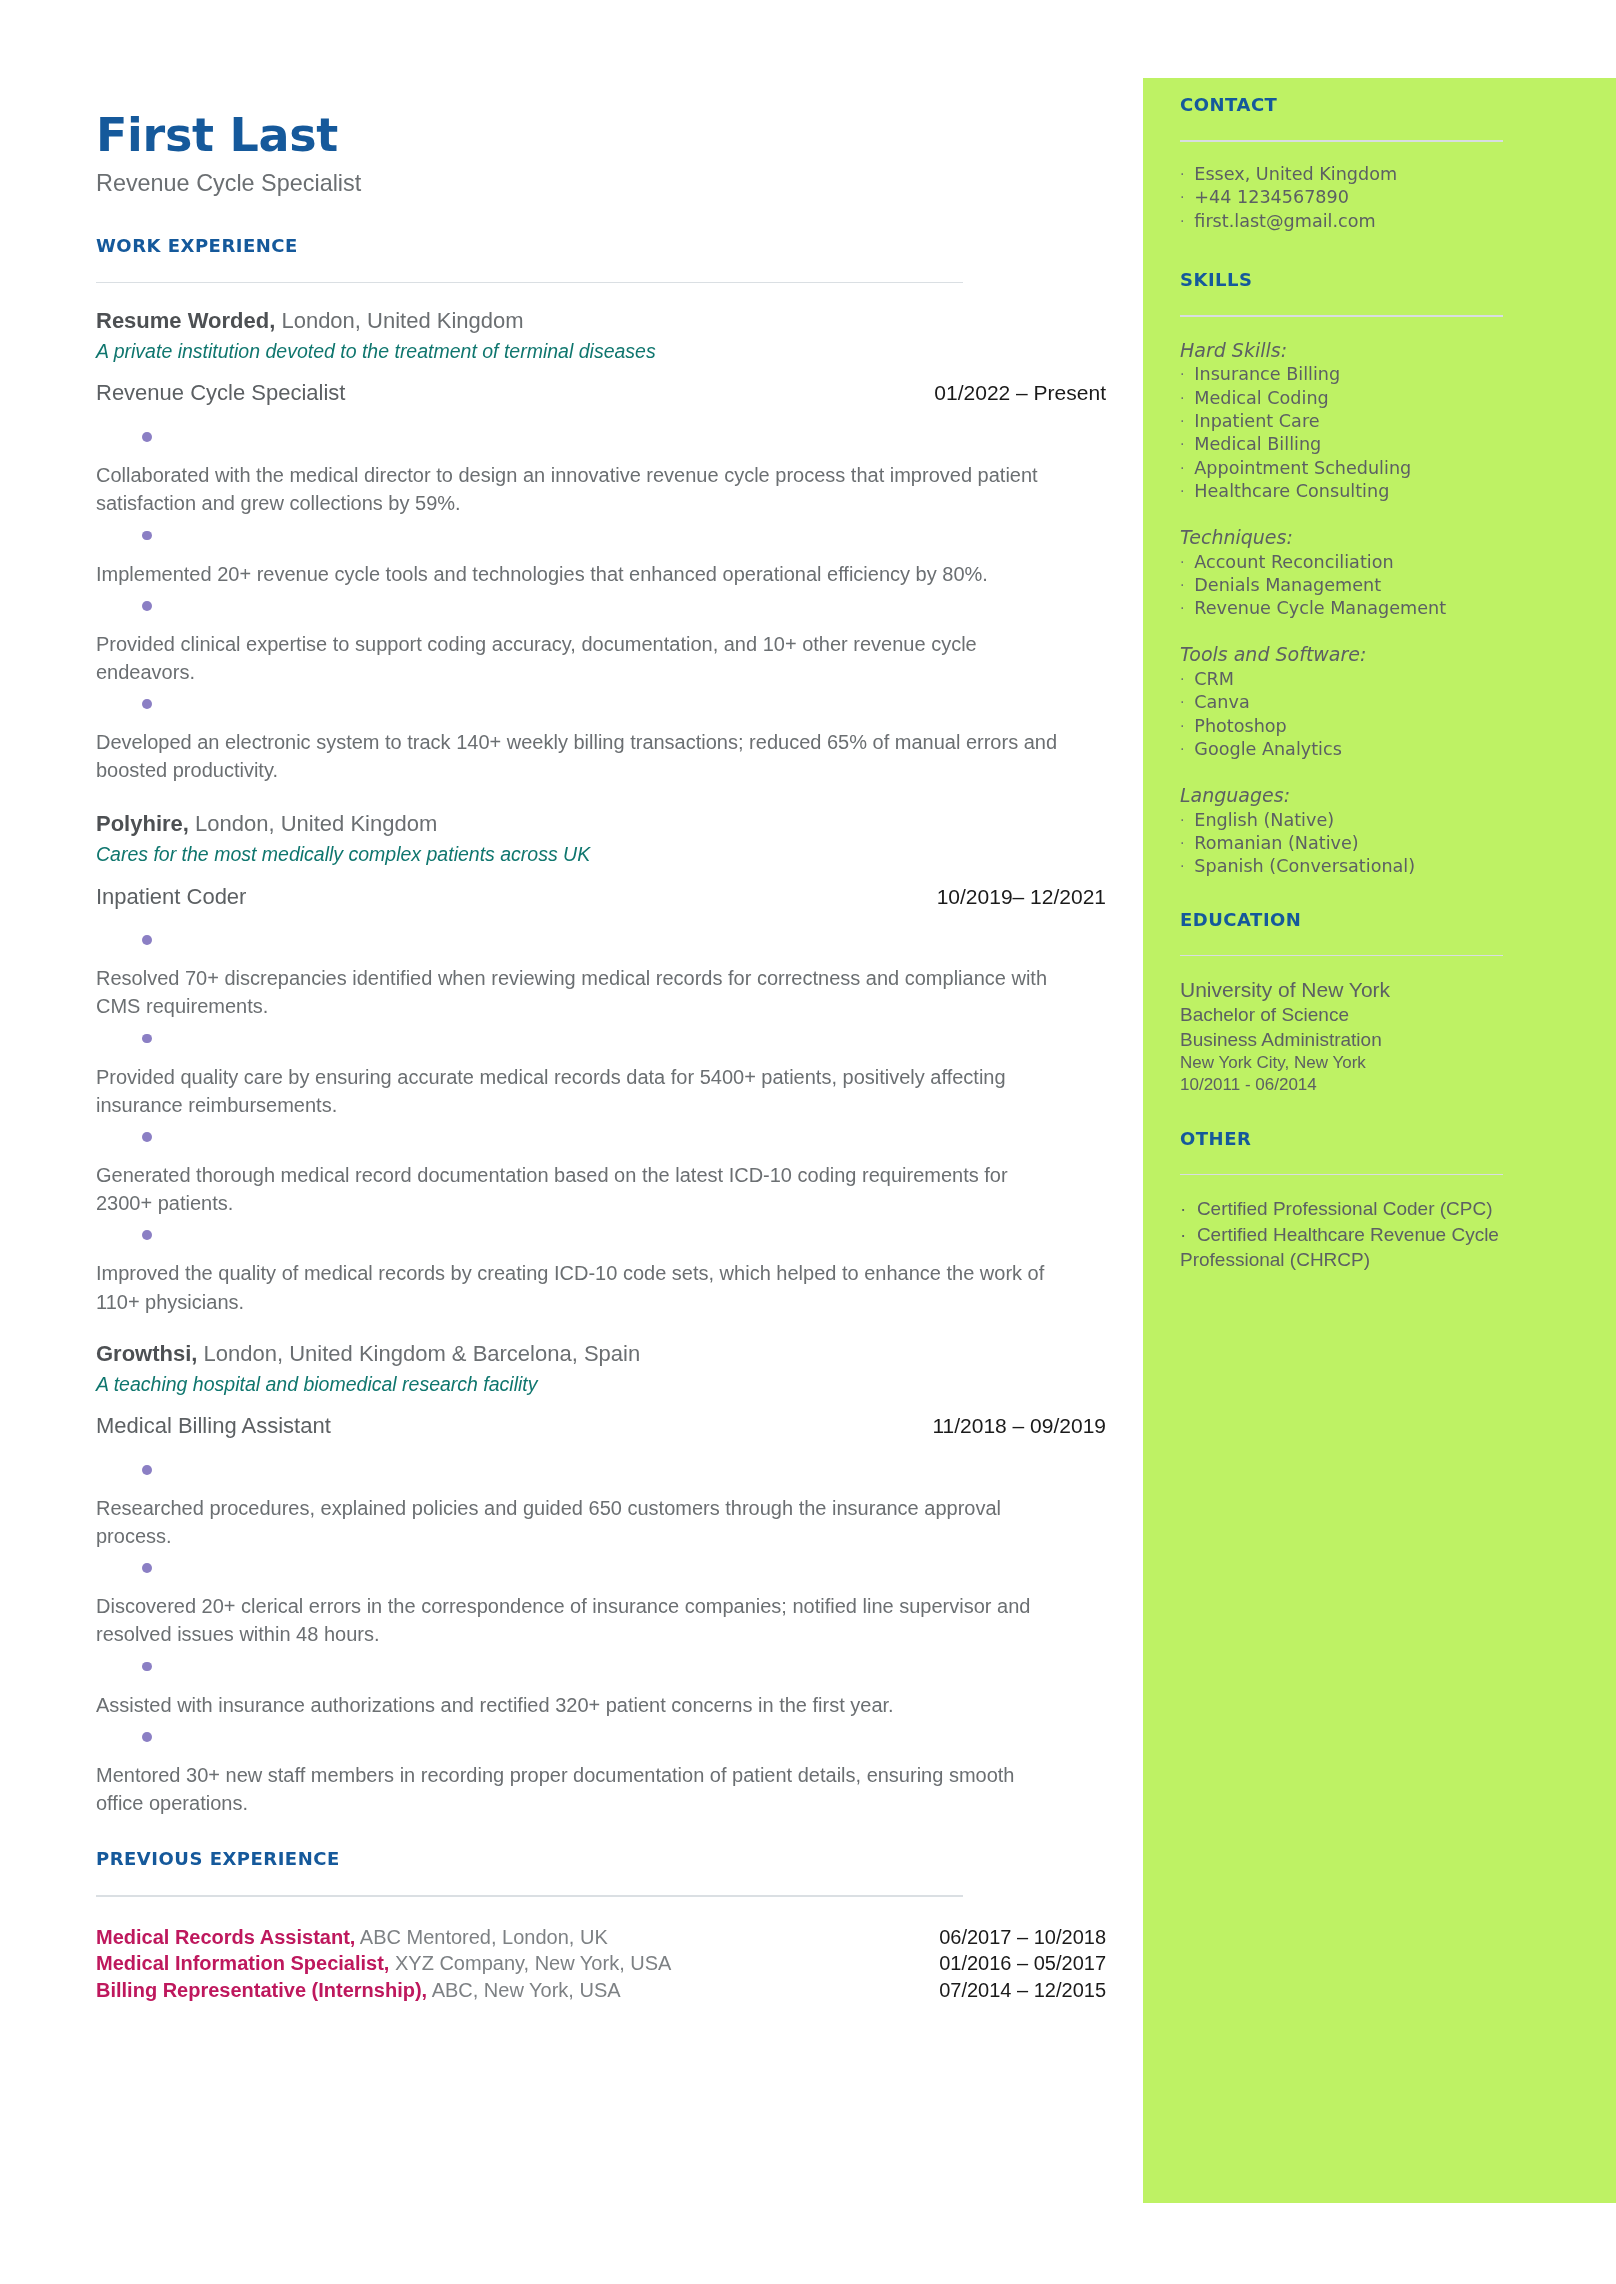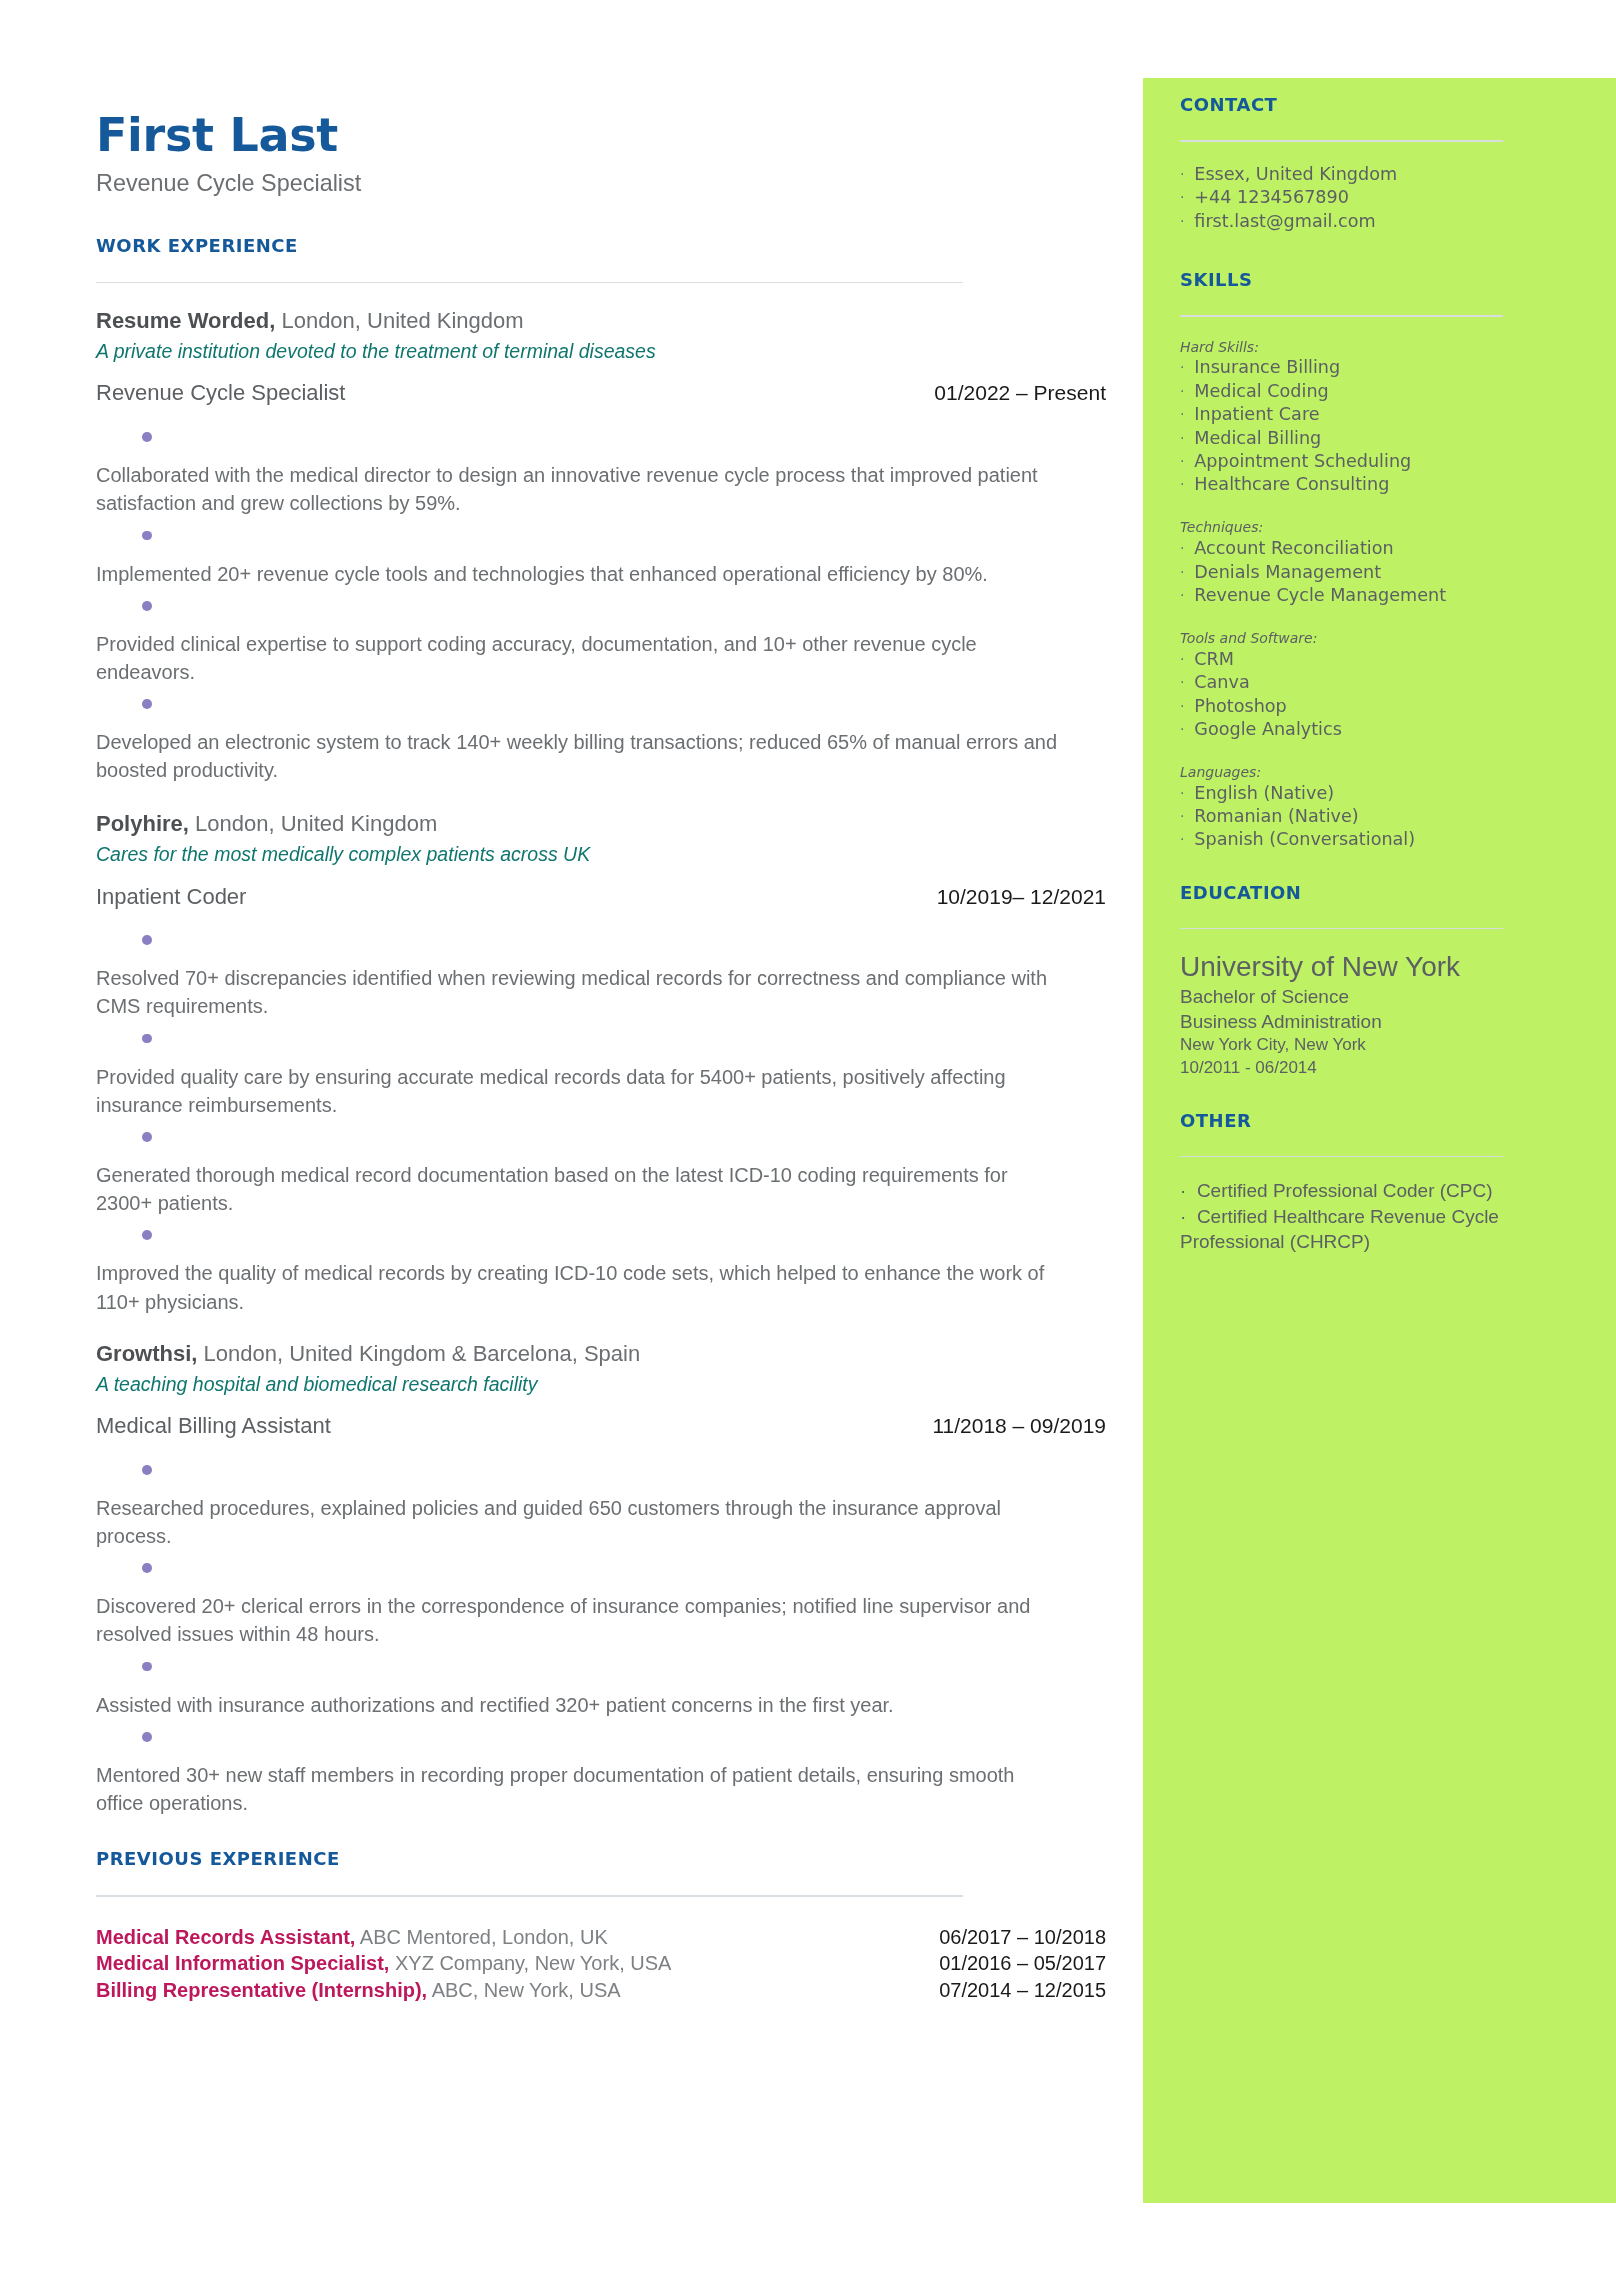--- a/index.html
+++ b/index.html
@@ -62,30 +62,30 @@
     line-height: 1.55;
     width: 14.3px;
     flex: 0 0 14.3px;
   }
   .side-li .txt { flex: 1 1 auto; }
 
   .side-subhead {
     font-family: "DejaVu Sans", sans-serif;
     font-style: italic;
     color: #5c6063;
-    font-size: 14px;
+    font-size: 19px;
     line-height: 1.35;
   }
 
   .edu-line {
     font-family: "Liberation Sans", sans-serif;
     color: #5c6063;
     line-height: 1.30;
   }
-  .edu-school { font-size: 28px; }
+  .edu-school { font-size: 21px; }
   .edu-degree { font-size: 19px; }
   .edu-small  { font-size: 17px; }
 
   .other-li {
     font-family: "Liberation Sans", sans-serif;
     color: #5c6063;
     font-size: 19px;
     line-height: 1.34;
   }
 

